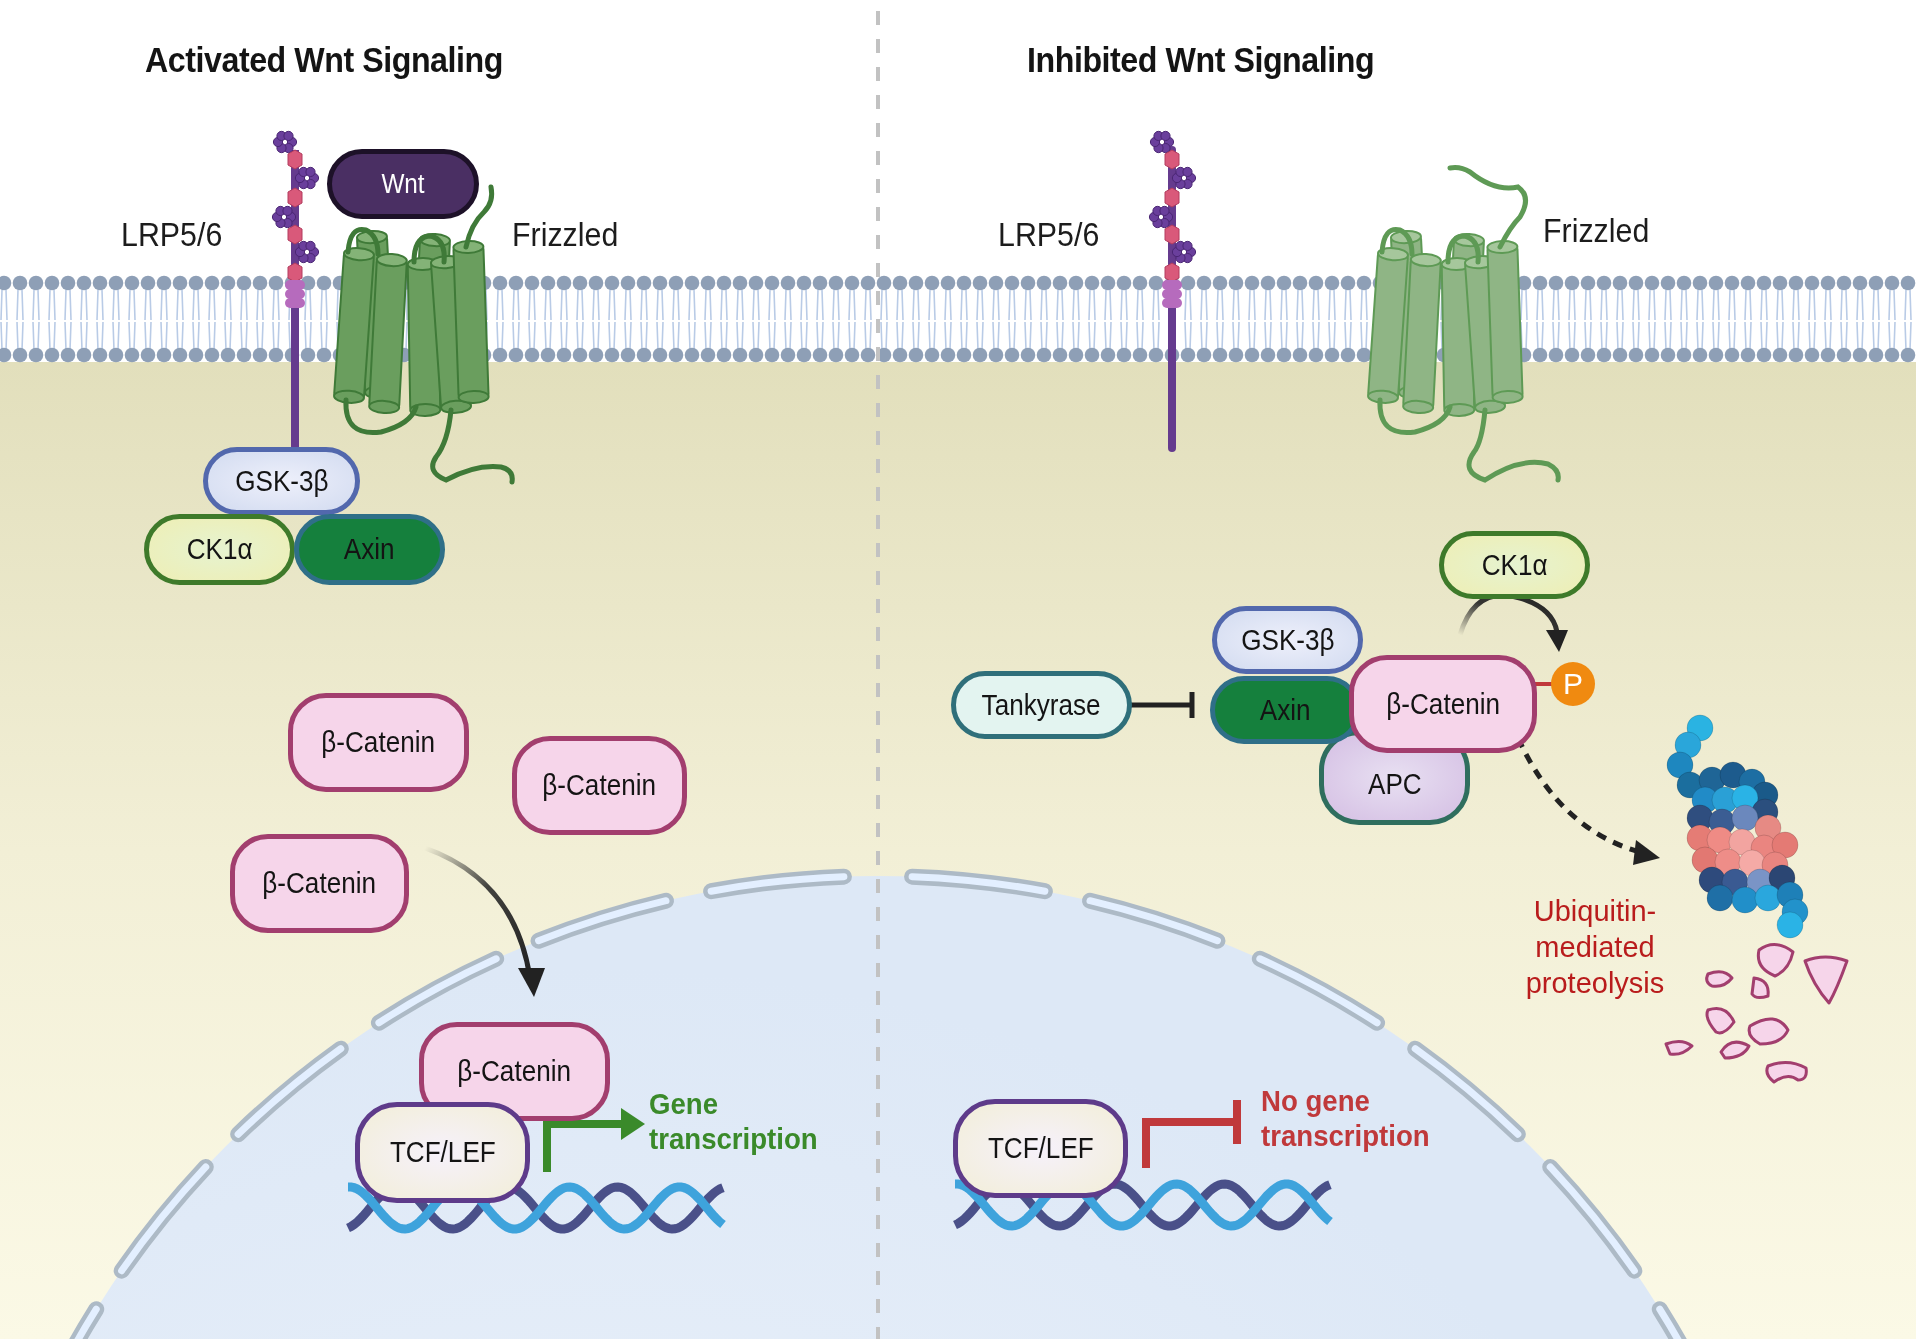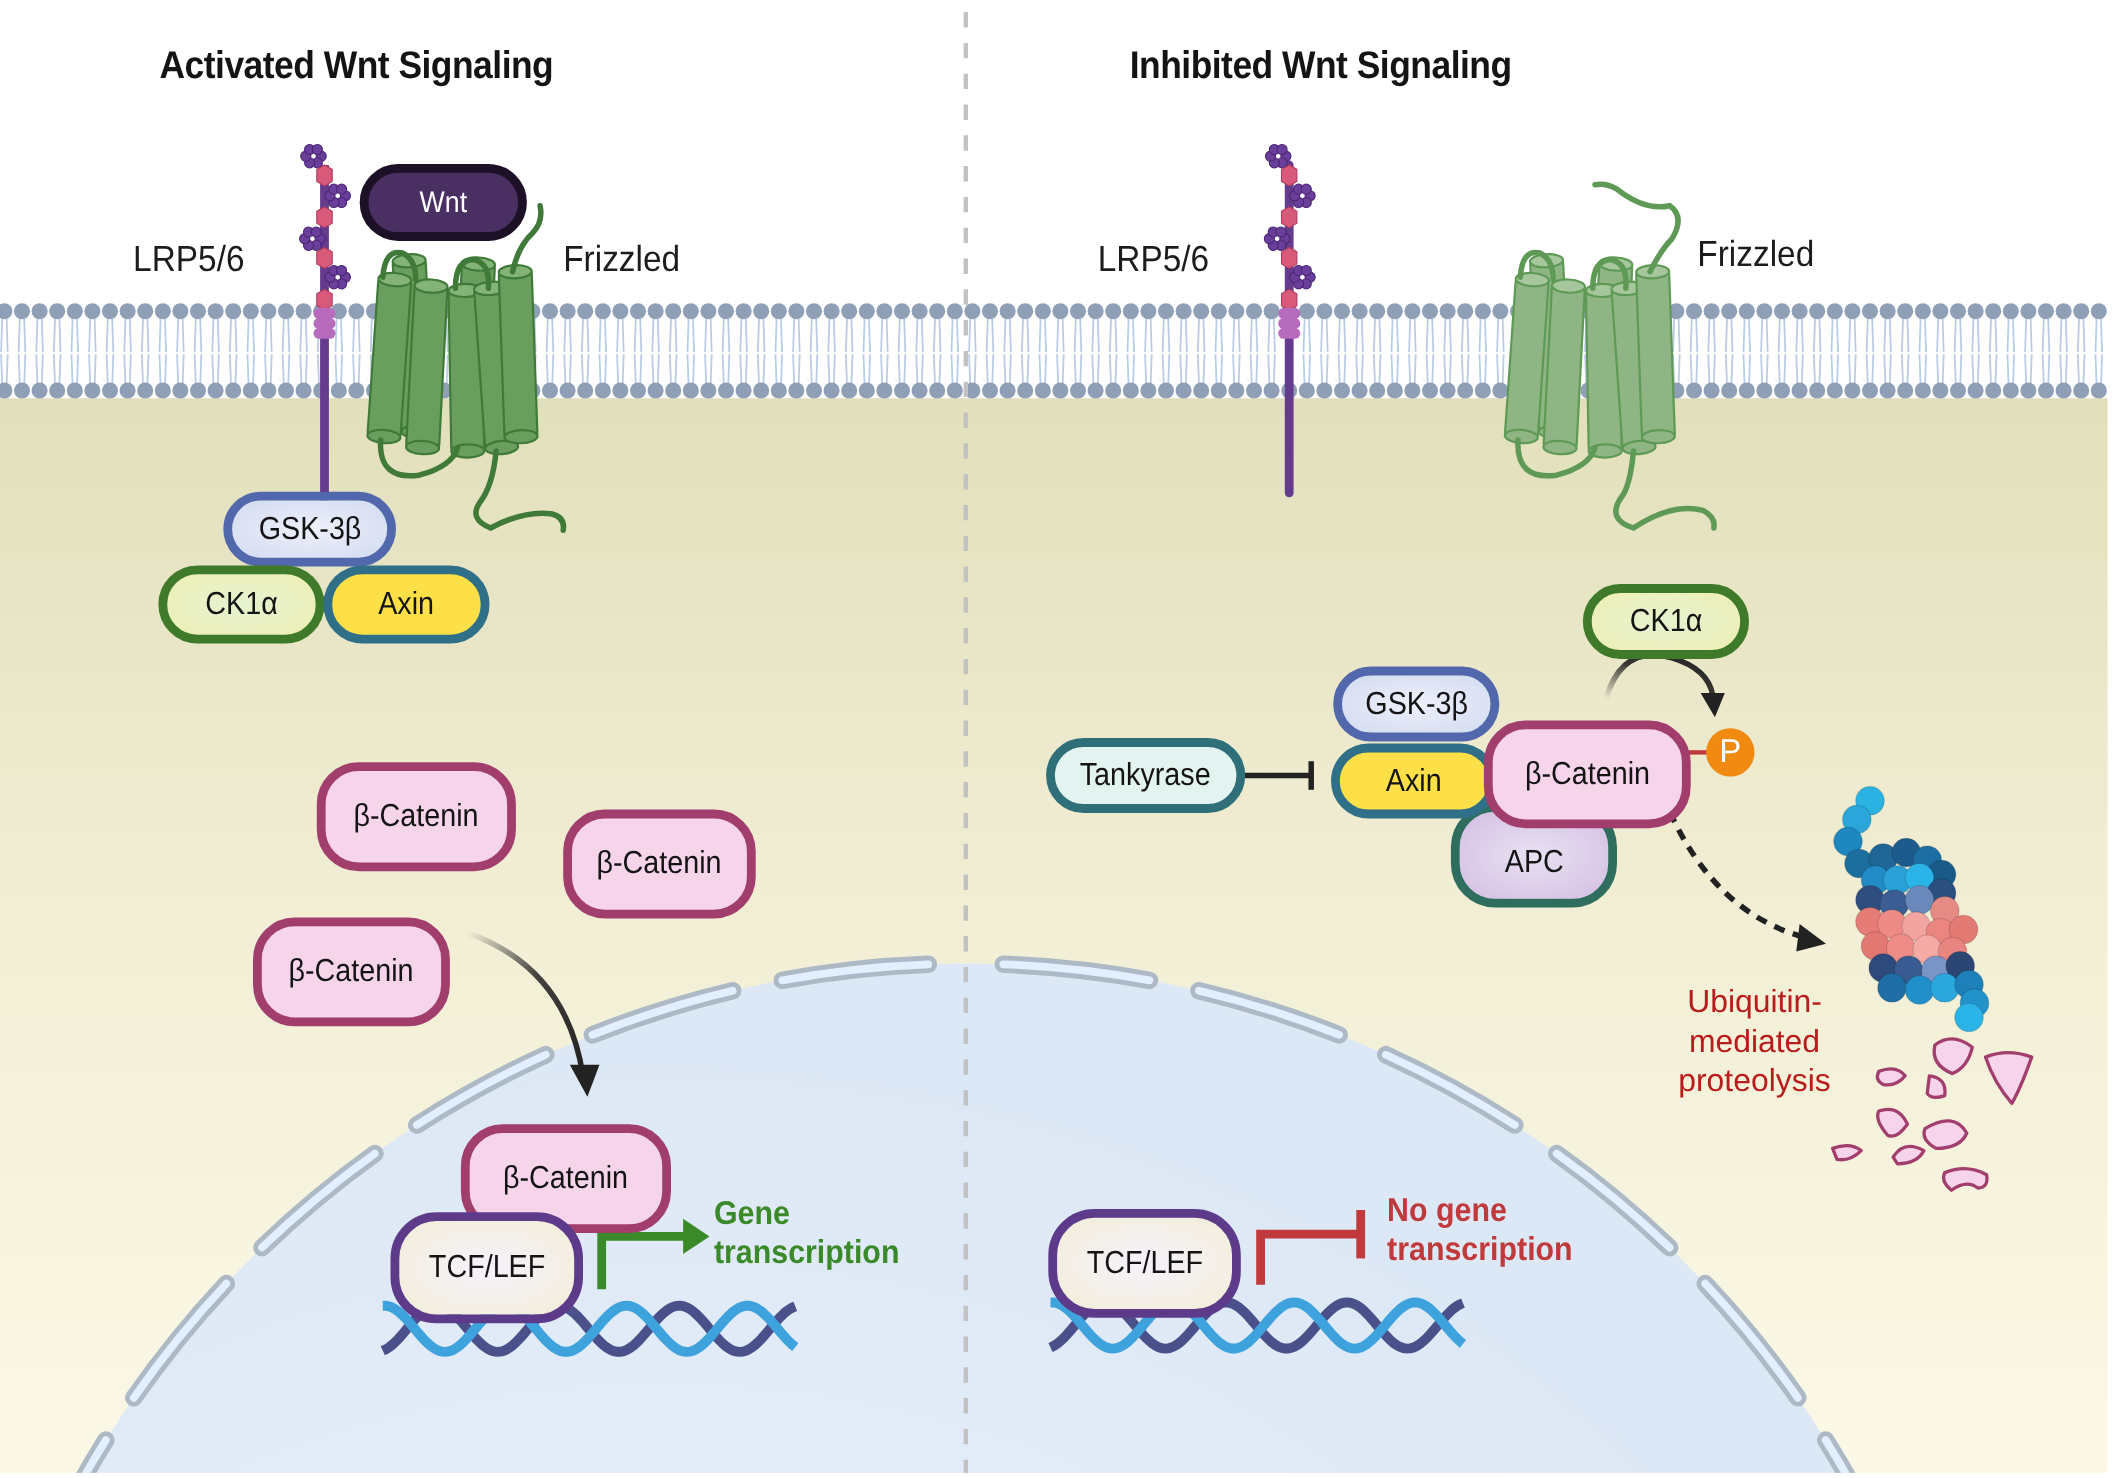--- a/index.html
+++ b/index.html
@@ -4,29 +4,29 @@
 <style>
   html, body { margin: 0; padding: 0; background: #ffffff; }
   body { width: 1920px; height: 1344px; position: relative; overflow: hidden;
          font-family: "Liberation Sans", sans-serif; }
   #stage { position: absolute; left: 0; top: 0; width: 1920px; height: 1247px; }
   .title { position: absolute; top: 40px; font-family: "Liberation Sans", sans-serif;
            font-weight: bold; font-size: 35px; color: #141414; letter-spacing: -0.5px;
            transform: scaleX(0.92); transform-origin: left top; white-space: nowrap; }
   .label { position: absolute; font-family: "Liberation Sans", sans-serif; font-size: 33px;
            color: #1c1c1c; white-space: nowrap; transform: scaleX(0.92); transform-origin: left top; }
-  .prot { position: absolute; box-sizing: border-box; border: 8px solid #14b8a6; display: flex;
+  .prot { position: absolute; box-sizing: border-box; border: 5px solid #14b8a6; display: flex;
           align-items: center; justify-content: center; font-family: "Liberation Sans", sans-serif;
           font-size: 29px; color: #141414; white-space: nowrap; }
   .prot span { transform: scaleX(0.9); display: inline-block; }
   .pink  { background: #f6d5ea; border-color: #a23e6e; border-radius: 38px; margin-top: 20px; }
   .gsk   { background: radial-gradient(ellipse at center, #eef0fb 0%, #d2dbf0 100%); border-color: #5268ad; border-radius: 36px; }
   .dsh   { background: #ecd2d2; border-color: #6e2b2b; border-radius: 36px; }
   .ck1   { background: radial-gradient(ellipse at center, #e6f3d0 0%, #eeeeb4 100%); border-color: #3e7a2a; border-radius: 36px; }
-  .axin  { background: #fde047; border-color: #2f6f88; border-radius: 36px; }
+  .axin  { background: #15803d; border-color: #2f6f88; border-radius: 36px; }
   .tank  { background: #e3f4f0; border-color: #2f6f7a; border-radius: 36px; }
   .apc   { background: radial-gradient(ellipse at center, #e8e0f2 0%, #d4bee3 100%); border-color: #2f6e5e; border-radius: 40px; }
   .tcf   { background: radial-gradient(ellipse at center, #f6f1fb 0%, #f2eed8 100%); border-color: #5e3b8a; border-radius: 42px; margin-top: 18px; }
   .wnt   { background: #4a2f63; border-color: #1d1128; border-radius: 36px; color: #ffffff; font-size: 27px; }
   .gene-label { position: absolute; font-family: "Liberation Sans", sans-serif; font-weight: bold;
                 font-size: 30px; line-height: 35px; white-space: nowrap; transform: scaleX(0.92); transform-origin: left top; }
   .ubi { position: absolute; font-family: "Liberation Sans", sans-serif; font-size: 29px; line-height: 36px;
          color: #b91c1c; text-align: center; white-space: nowrap; }
   .pcircle { position: absolute; width: 44px; height: 44px; border-radius: 50%; background: #f08a10;
              color: #ffffff; font-family: "Liberation Sans", sans-serif; font-size: 30px;

